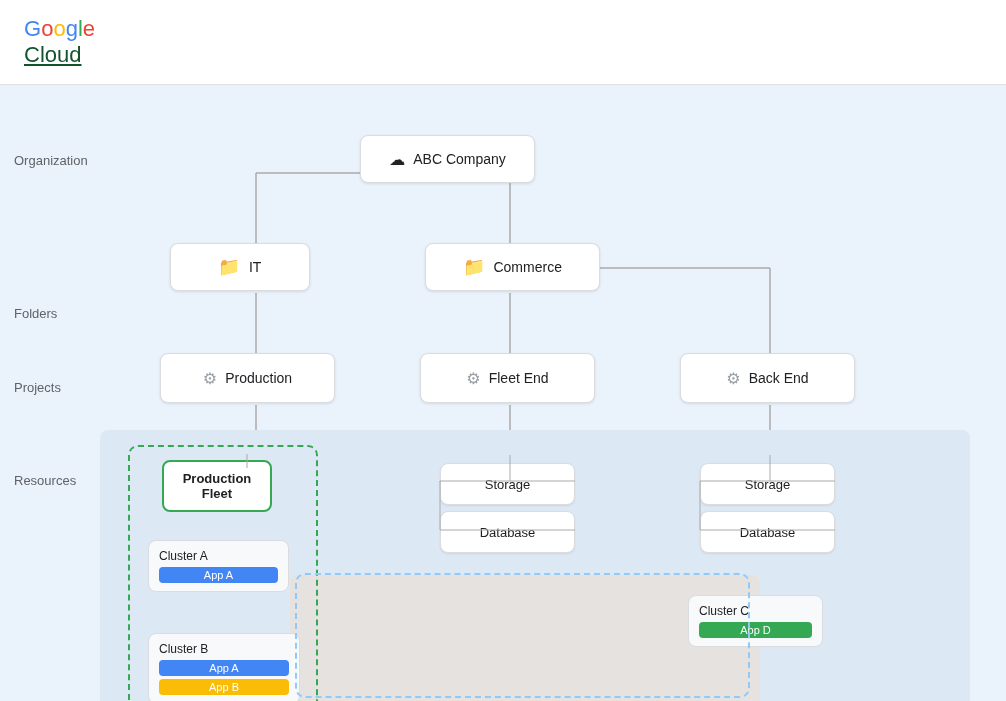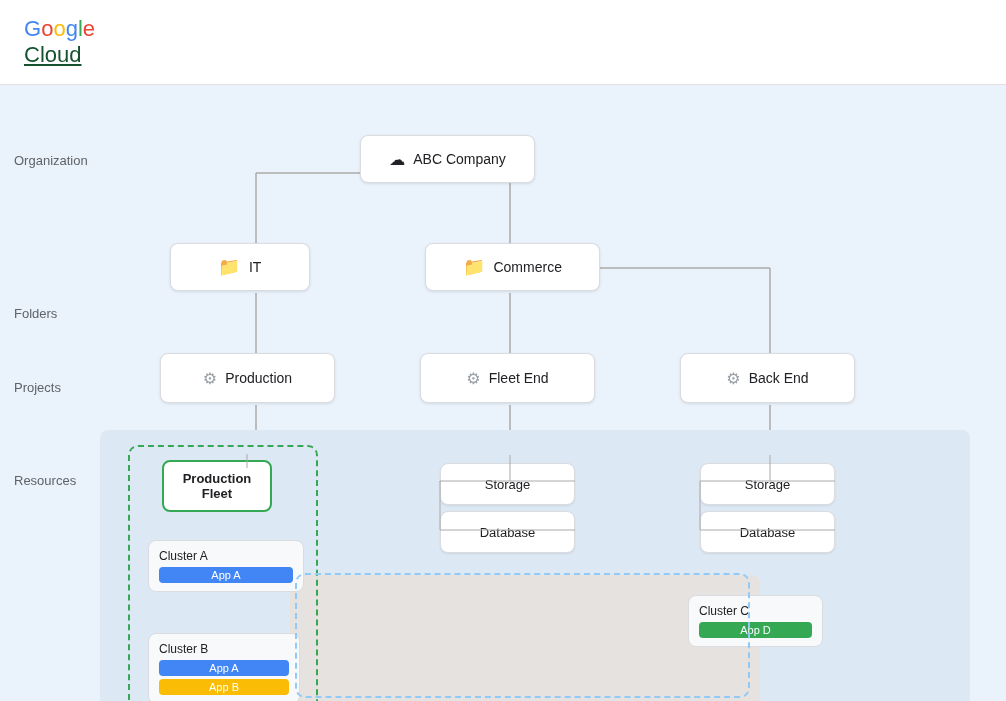--- a/index.html
+++ b/index.html
@@ -254,21 +254,21 @@
     <div class="resources-bg" style="left: 100px; top: 345px; width: 870px; height: 300px;"></div>
 
     <div class="shared-bg" style="left: 290px; top: 490px; width: 470px; height: 130px;"></div>
 
     <div class="dashed-container" style="left: 128px; top: 360px; width: 190px; height: 310px;"></div>
 
     <div class="fleet-box" style="left: 162px; top: 375px; width: 110px; height: 52px;">
       <span>Production<br>Fleet</span>
     </div>
 
-    <div class="cluster-box" style="left: 148px; top: 455px; width: 156px; padding: 8px 10px;">
+    <div class="cluster-box" style="left: 148px; top: 455px; width: 141px; padding: 8px 10px;">
       <div class="cluster-title">Cluster A</div>
       <div class="app-badge app-blue">App A</div>
     </div>
 
     <div class="cluster-box" style="left: 148px; top: 548px; width: 152px; padding: 8px 10px;">
       <div class="cluster-title">Cluster B</div>
       <div class="app-badge app-blue" style="margin-bottom: 3px;">App A</div>
       <div class="app-badge app-yellow">App B</div>
     </div>
 

